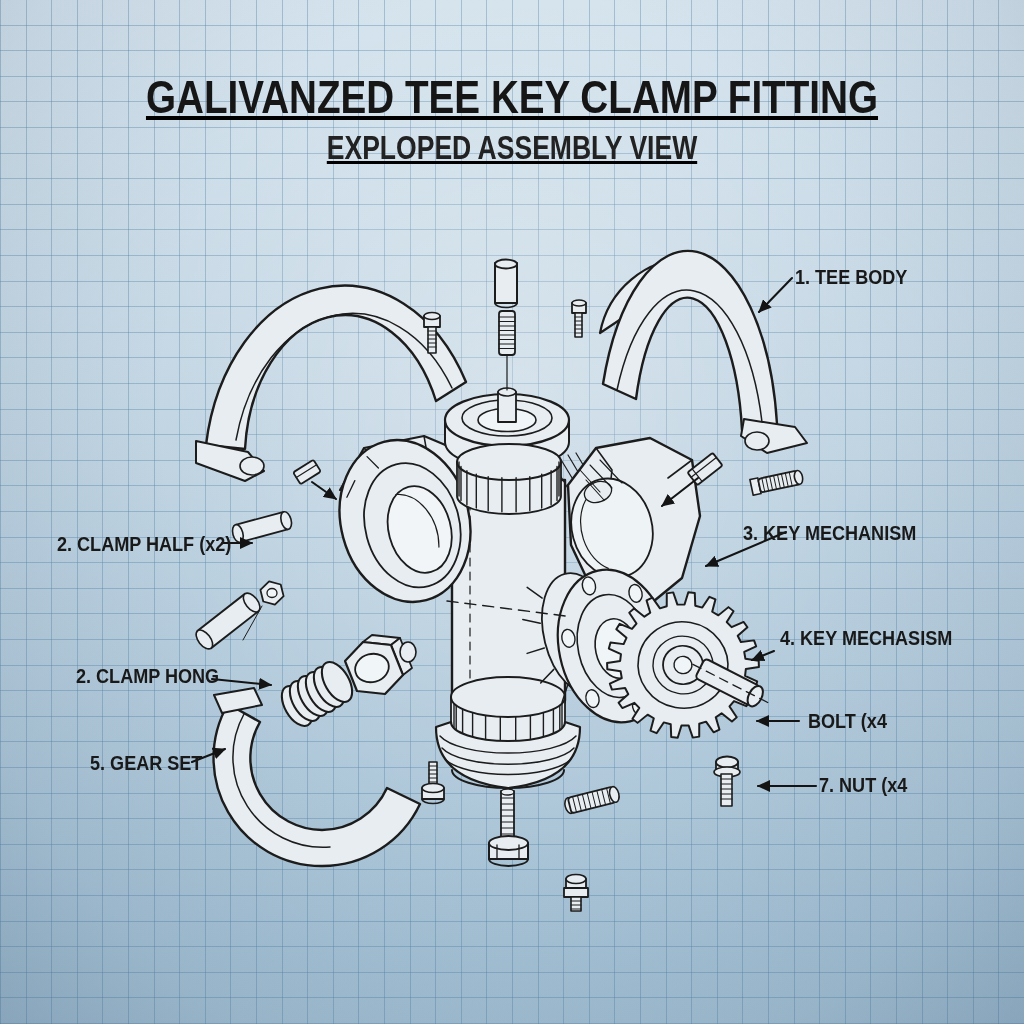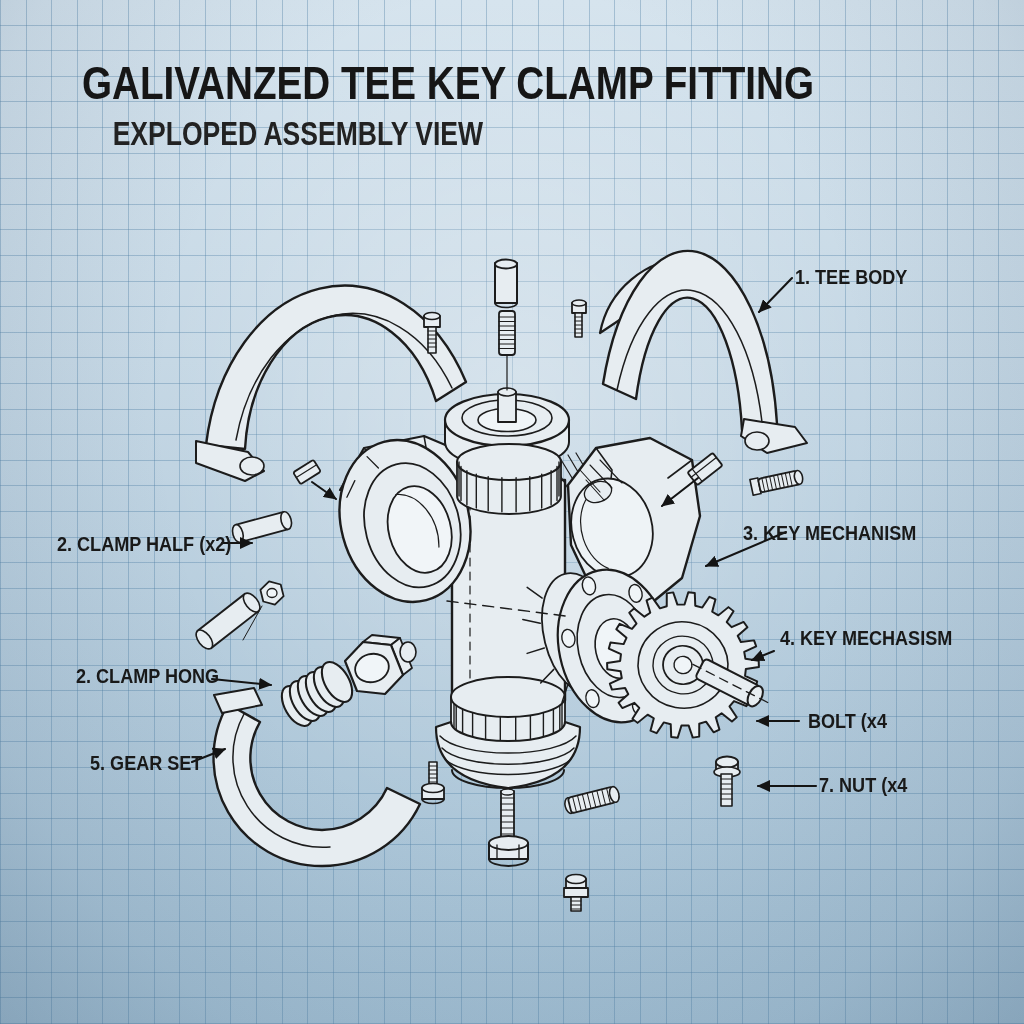--- a/index.html
+++ b/index.html
@@ -9,21 +9,21 @@
     background-image:
       repeating-linear-gradient(90deg, rgba(80,128,165,0.38) 0 1px, transparent 1px 25.6px),
       repeating-linear-gradient(0deg, rgba(80,128,165,0.38) 0 1px, transparent 1px 25.6px),
       linear-gradient(180deg,#d6e4ee 0%,#c6d8e5 35%,#b2cadb 70%,#a2bfd3 100%);
   }
   .canvas::after{
     content:'';position:absolute;inset:0;pointer-events:none;
     background:
       radial-gradient(ellipse at 50% 40%, rgba(255,255,255,0.30) 0%, rgba(255,255,255,0) 48%, rgba(45,75,105,0.10) 80%, rgba(30,60,90,0.20) 100%);
   }
-  .title-block{position:absolute;top:56px;left:0;width:100%;z-index:5;}
+  .title-block{position:absolute;top:70px;left:0;width:100%;text-align:center;z-index:5;text-decoration:underline;}
   .title{
     font-size:46px;font-weight:700;color:#161616;letter-spacing:0px;
     transform:scaleX(0.84);transform-origin:50% 50%;white-space:nowrap;
   }
   .subtitle{
     margin-top:4px;font-size:34px;font-weight:700;color:#222;
     transform:scaleX(0.78);transform-origin:50% 50%;white-space:nowrap;
   }
   .label{
     position:absolute;font-size:21px;font-weight:700;color:#191919;

